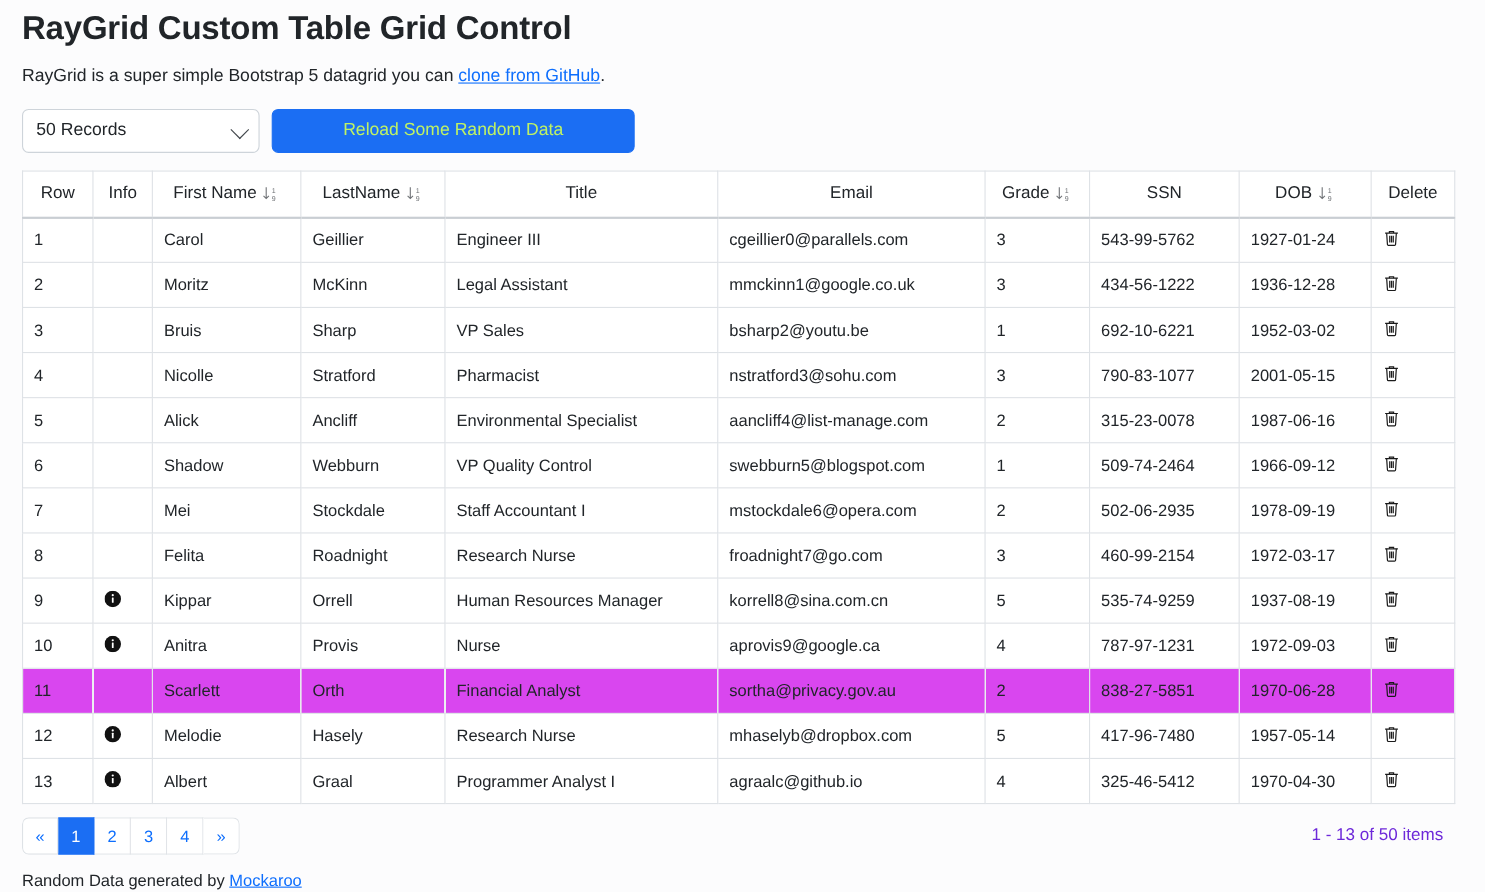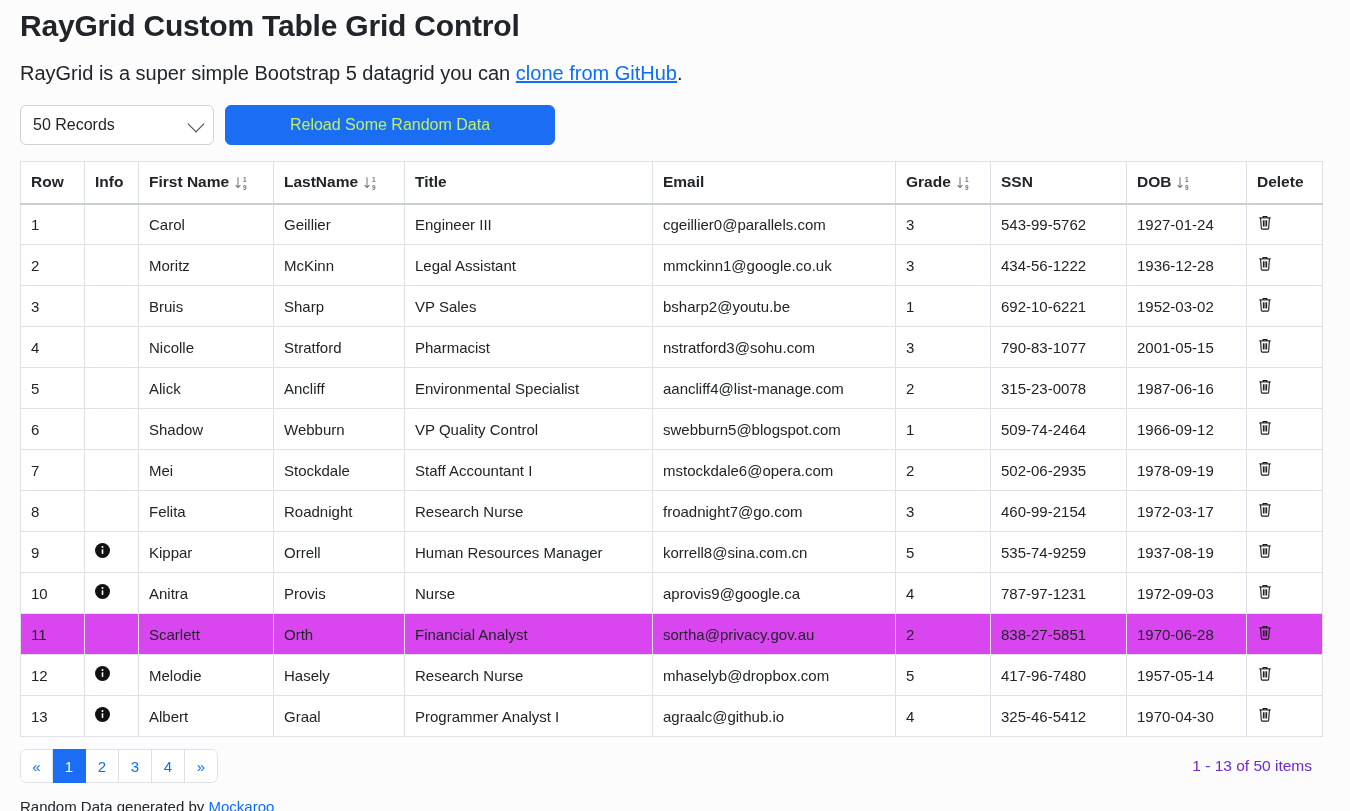--- a/index.html
+++ b/index.html
@@ -17,40 +17,40 @@
 
   
   h1.page-title {
     font-size: 30px;
     line-height: 1.2;
     font-weight: bold;
     margin: 8px 0 0 0;
     letter-spacing: -0.2px;
   }
   p.lead {
-    font-size: 20px;
+    font-size: 16px;
     margin: 14px 0 0 0;
     line-height: 1.5;
     color: #212529;
   }
   a.link {
     color: #0d6efd;
     text-decoration: underline;
   }
 
   
   .controls {
     display: flex;
     align-items: center;
     margin-top: 17px;
     gap: 11px;
   }
   .form-select {
     position: relative;
-    width: 194px;
+    width: 216px;
     height: 40px;
     border: 1px solid #ced4da;
     border-radius: 6px;
     background: #fff;
     display: flex;
     align-items: center;
     padding: 0 12px;
     font-size: 16px;
     color: #212529;
     cursor: pointer;
@@ -90,25 +90,26 @@
   table.grid th, table.grid td {
     border: 1px solid #dee2e6;
     padding: 0 10px;
     height: 41px;
     text-align: left;
     vertical-align: middle;
     overflow: hidden;
     white-space: nowrap;
   }
   table.grid th {
-    font-weight: bold;
+    font-weight: normal;
     font-size: 15.5px;
     height: 42px;
     border-bottom-width: 2px;
     border-bottom-color: #c9ced3;
+    text-align: center;
   }
   table.grid tbody tr.hovered td { background: #d946ef; }
 
   
   col.c-row    { width: 64px; }
   col.c-info   { width: 54px; }
   col.c-first  { width: 135px; }
   col.c-last   { width: 131px; }
   col.c-title  { width: 248px; }
   col.c-email  { width: 243px; }

